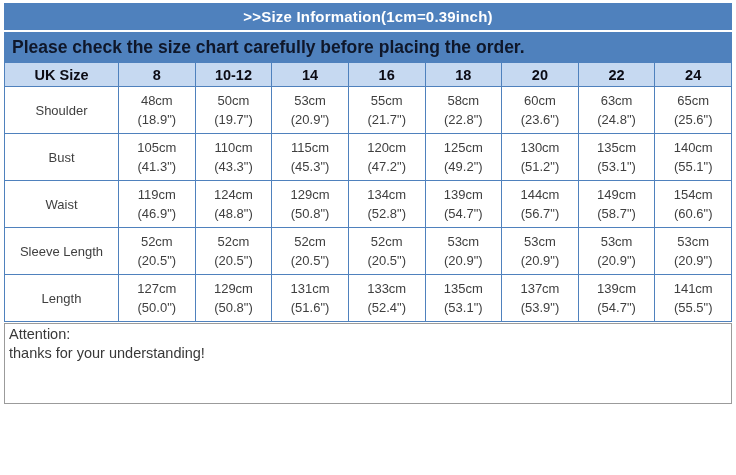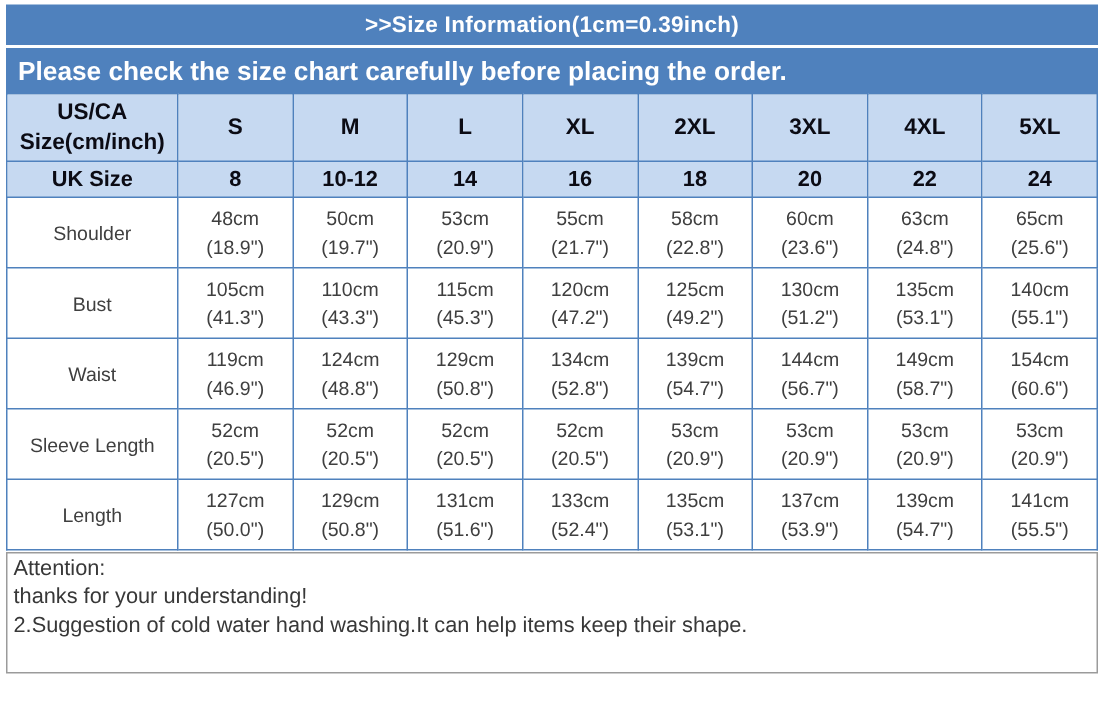--- a/index.html
+++ b/index.html
@@ -8,21 +8,21 @@
     font-family:"Liberation Sans","DejaVu Sans",sans-serif;
     overflow:hidden;
   }
   .wrap{padding:3px 4px 0 4px;}
   .titlebar{
     background:#4f81bd;color:#ffffff;font-weight:bold;
     font-size:15px;height:27px;line-height:27px;
     padding:0 8px;margin-bottom:2px;letter-spacing:0.2px;text-align:center;
   }
   .banner{
-    background:#4f81bd;color:#ffffff;font-weight:bold;
+    background:#4f81bd;color:#0f172a;font-weight:bold;
     font-size:17.5px;height:30px;line-height:30px;padding:0 8px;
   }
   table.size-table{
     width:100%;border-collapse:collapse;table-layout:fixed;
   }
   .size-table th,.size-table td{
     border:1px solid #4f81bd;text-align:center;vertical-align:middle;
     padding:0;overflow:hidden;
   }
   tr.hdr th{
@@ -61,34 +61,20 @@
         <col>
         <col>
         <col>
         <col>
         <col>
         <col>
         <col>
     </colgroup>
 
     <tbody>
-        <tr class="hdr">
-      <th>
-        <div>US/CA</div>
-        <div>Size(cm/inch)</div>
-      </th>
-      <th>S</th>
-      <th>M</th>
-      <th>L</th>
-      <th>XL</th>
-      <th>2XL</th>
-      <th>3XL</th>
-      <th>4XL</th>
-      <th>5XL</th>
-    </tr>
 
     <tr class="ukau">
       <td>UK Size</td>
       <td>8</td>
       <td>10-12</td>
       <td>14</td>
       <td>16</td>
       <td>18</td>
       <td>20</td>
       <td>22</td>
@@ -274,16 +260,15 @@
             <div>141cm</div>
             <div>(55.5")</div>
           </td>
     </tr>
   </tbody>
     </table>
 
   <div class="attention">
     <div>Attention:</div>
     <div>thanks for your understanding!</div>
-    <div>2.Suggestion of cold water hand washing.It can help items keep their shape.</div>
   </div>
 
 </div>
 
 </body></html>

